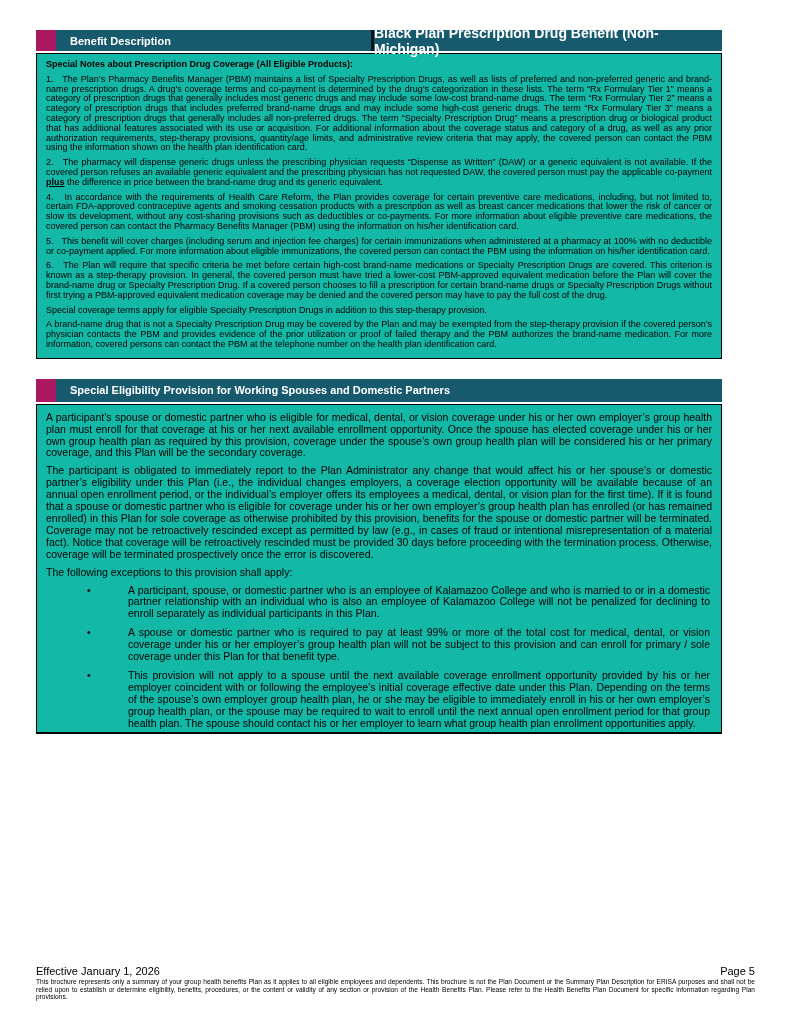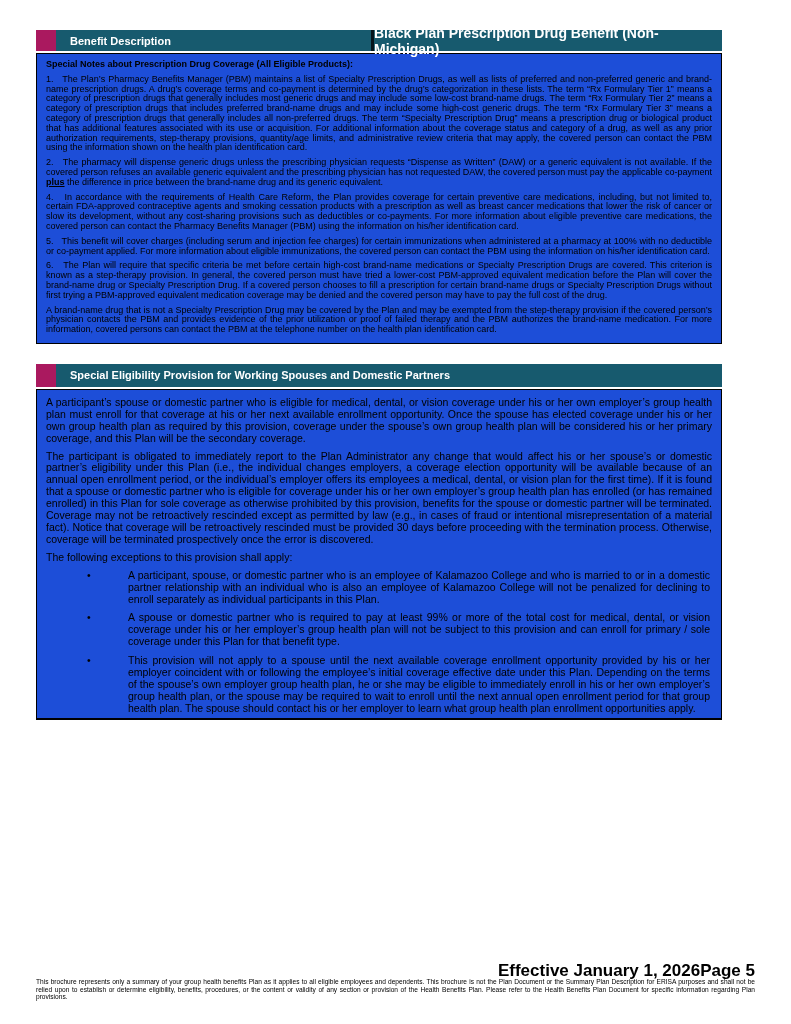--- a/index.html
+++ b/index.html
@@ -29,21 +29,21 @@
   .banner .vdivider { flex:0 0 3px; background:#04141b; }
   .banner .cell-right {
     flex:0 0 348px; display:flex; align-items:center; justify-content:center;
     color:#fff; font-weight:bold; font-size:14px;
   }
   .banner.single { height:23px; margin-top:20px; }
 
   
   .box {
     border:1px solid #000;
-    background:#1d4ed8;
+    background:#14b8a6;
     margin-top:2px;
   }
   .box1 { padding:6px 9px 8px 9px; font-size:9px; line-height:9.8px; }
   .box1 p { margin:0 0 5px 0; text-align:justify; }
   .box1 p:last-child { margin-bottom:0; }
   .box1 .sec-title { font-weight:bold; text-align:left; }
   .bu { font-weight:bold; text-decoration:underline; }
 
   .box2 {
     padding:7px 9px 3px 9px;
@@ -60,22 +60,22 @@
   }
   .box2 li:last-child { margin-bottom:0; }
   .box2 li::before {
     content:"\2022";
     position:absolute; left:41px; top:0;
   }
 
   
   .footer { position:absolute; left:36px; top:965px; width:719px; }
   .footer-row {
-    display:flex; justify-content:flex-end; align-items:baseline;
-    font-size:17px; line-height:12px;font-weight:bold;
+    display:flex; justify-content:space-between; align-items:baseline;
+    font-size:11px; line-height:12px;
   }
   .disclaimer {
     margin-top:1px;
     font-size:6.6px; line-height:7.5px;
     text-align:justify;
   }
 </style>
 </head>
 <body>
 
@@ -89,20 +89,21 @@
       <div class="cell-right">Black Plan Prescription Drug Benefit (Non-Michigan)</div>
     </div>
 
     <div class="box box1">
       <p class="sec-title">Special Notes about Prescription Drug Coverage (All Eligible Products):</p>
       <p>1.&nbsp;&nbsp; The Plan’s Pharmacy Benefits Manager (PBM) maintains a list of Specialty Prescription Drugs, as well as lists of preferred and non-preferred generic and brand-name prescription drugs.  A drug’s coverage terms and co-payment is determined by the drug’s categorization in these lists.  The term “Rx Formulary Tier 1” means a category of prescription drugs that generally includes most generic drugs and may include some low-cost brand-name drugs.  The term “Rx Formulary Tier 2” means a category of prescription drugs that includes preferred brand-name drugs and may include some high-cost generic drugs.  The term “Rx Formulary Tier 3” means a category of prescription drugs that generally includes all non-preferred drugs.  The term “Specialty Prescription Drug” means a prescription drug or biological product that has additional features associated with its use or acquisition.  For additional information about the coverage status and category of a drug, as well as any prior authorization requirements, step-therapy provisions, quantity/age limits, and administrative review criteria that may apply, the covered person can contact the PBM using the information shown on the health plan identification card.</p>
       <p><span>2.&nbsp;&nbsp; The pharmacy will dispense generic drugs unless the prescribing physician requests “Dispense as Written” (DAW) or a generic equivalent is not available.  If the covered person refuses an available generic equivalent and the prescribing physician has not requested DAW, the covered person must pay the applicable co-payment </span><span class="bu">plus</span><span> the difference in price between the brand-name drug and its generic equivalent.</span></p>
       <p>4.&nbsp;&nbsp; In accordance with the requirements of Health Care Reform, the Plan provides coverage for certain preventive care medications, including, but not limited to, certain FDA-approved contraceptive agents and smoking cessation products with a prescription as well as breast cancer medications that lower the risk of cancer or slow its development, without any cost-sharing provisions such as deductibles or co-payments.  For more information about eligible preventive care medications, the covered person can contact the Pharmacy Benefits Manager (PBM) using the information on his/her identification card.</p>
       <p>5.&nbsp;&nbsp; This benefit will cover charges (including serum and injection fee charges) for certain immunizations when administered at a pharmacy at 100% with no deductible or co-payment applied.  For more information about eligible immunizations, the covered person can contact the PBM using the information on his/her identification card.</p>
       <p>6.&nbsp;&nbsp; The Plan will require that specific criteria be met before certain high-cost brand-name medications or Specialty Prescription Drugs are covered.  This criterion is known as a step-therapy provision.  In general, the covered person must have tried a lower-cost PBM-approved equivalent medication before the Plan will cover the brand-name drug or Specialty Prescription Drug.  If a covered person chooses to fill a prescription for certain brand-name drugs or Specialty Prescription Drugs without first trying a PBM-approved equivalent medication coverage may be denied and the covered person may have to pay the full cost of the drug.</p>
+      <p>Special coverage terms apply for eligible Specialty Prescription Drugs in addition to this step-therapy provision.</p>
       <p>A brand-name drug that is not a Specialty Prescription Drug may be covered by the Plan and may be exempted from the step-therapy provision if the covered person’s physician contacts the PBM and provides evidence of the prior utilization or proof of failed therapy and the PBM authorizes the brand-name medication.  For more information, covered persons can contact the PBM at the telephone number on the health plan identification card.</p>
     </div>
 
     <div class="banner single">
       <div class="accent"></div>
       <div class="cell-left">Special Eligibility Provision for Working Spouses and Domestic Partners</div>
     </div>
 
     <div class="box box2">
       <p>A participant’s spouse or domestic partner who is eligible for medical, dental, or vision coverage under his or her own employer’s group health plan must enroll for that coverage at his or her next available enrollment opportunity.  Once the spouse has elected coverage under his or her own group health plan as required by this provision, coverage under the spouse’s own group health plan will be considered his or her primary coverage, and this Plan will be the secondary coverage.</p>

